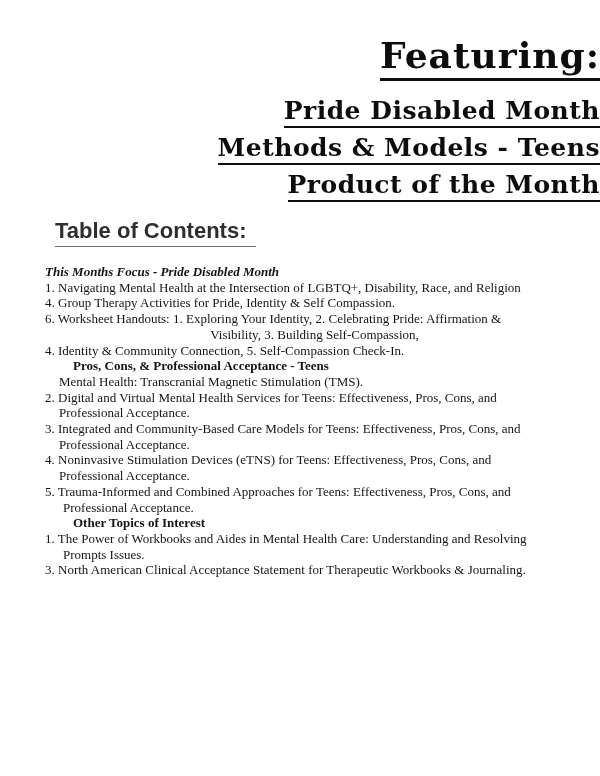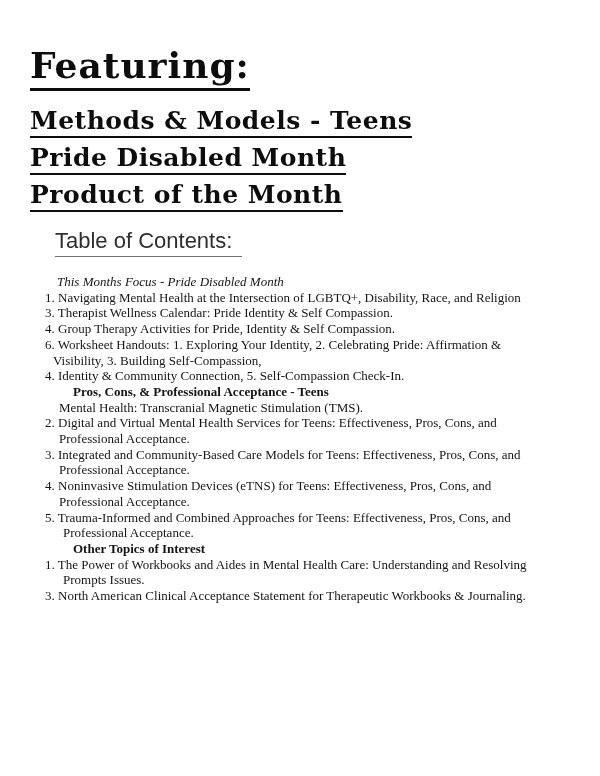--- a/index.html
+++ b/index.html
@@ -10,26 +10,25 @@
   .page {
     position: relative;
     width: 600px;
     height: 776px;
     margin: 0 auto;
     background: #ffffff;
     overflow: hidden;
   }
   
   .doc-header {
-    padding-top: 42px;
-    text-align: left;
+    padding-top: 32px;
+    text-align: right;
     font-family: "DejaVu Serif", serif;
     font-weight: bold;
     color: #0d0d0d;
-    margin-left: 30px;
   }
   .main-title {
     margin: 0;
     font-size: 36px;
     line-height: 46px;
     letter-spacing: 1px;
     font-weight: bold;
   }
   .main-title .u {
     border-bottom: 3px solid #0d0d0d;
@@ -48,21 +47,21 @@
     padding-bottom: 1px;
   }
   
   .toc {
     padding-left: 45px;
     padding-right: 24px;
   }
   .toc-heading {
     margin: 14px 0 4px 10px;
     font-family: "Liberation Sans", "DejaVu Sans", sans-serif;
-    font-weight: 400;
+    font-weight: 700;
     font-size: 22px;
     line-height: 28px;
     color: #2e2e2e;
   }
   .toc-heading .u2 {
     display: inline-block;
     border-bottom: 1.5px solid #707070;
     padding-right: 10px;
     padding-bottom: 1px;
   }
@@ -70,45 +69,44 @@
     margin-top: 17px;
     font-family: "Liberation Serif", "DejaVu Serif", serif;
     font-size: 13px;
     line-height: 15.7px;
     color: #141414;
   }
   .toc-line {
     white-space: nowrap;
   }
   .style-bold { font-weight: bold; margin-left: 28px; }
-  .style-bold-italic { font-weight: normal; font-style: italic; margin-left: 12px; }
-  .indent-1 { padding-left: 8px; }
+  .style-bold-italic { font-weight: bold; font-style: italic; }
+  .indent-1 { padding-left: 8px; text-align: center; }
   .indent-2 { padding-left: 14px; }
   .indent-3 { padding-left: 18px; }
 </style>
 </head>
 <body>
 
 <div class="page">
 
   <header class="doc-header">
     <h1 class="main-title"><span class="u">Featuring:</span></h1>
     <div class="subtitle-group">
+      <div class="subtitle"><span class="u">Pride Disabled Month</span></div>
       <div class="subtitle"><span class="u">Methods &amp; Models - Teens</span></div>
-      <div class="subtitle"><span class="u">Pride Disabled Month</span></div>
       <div class="subtitle"><span class="u">Product of the Month</span></div>
     </div>
   </header>
 
   <section class="toc">
     <h2 class="toc-heading"><span class="u2">Table of Contents:</span></h2>
     <div class="toc-lines">
         <div class="toc-line indent-0 style-bold-italic">This Months Focus - Pride Disabled Month</div>
         <div class="toc-line indent-0 style-normal">1. Navigating Mental Health at the Intersection of LGBTQ+, Disability, Race, and Religion</div>
-        <div class="toc-line indent-0 style-normal">3. Therapist Wellness Calendar: Pride Identity &amp; Self Compassion.</div>
         <div class="toc-line indent-0 style-normal">4. Group Therapy Activities for Pride, Identity &amp; Self Compassion.</div>
         <div class="toc-line indent-0 style-normal">6. Worksheet Handouts: 1. Exploring Your Identity, 2. Celebrating Pride: Affirmation &amp;</div>
         <div class="toc-line indent-1 style-normal">Visibility, 3. Building Self-Compassion,</div>
         <div class="toc-line indent-0 style-normal">4. Identity &amp; Community Connection, 5. Self-Compassion Check-In.</div>
         <div class="toc-line indent-0 style-bold">Pros, Cons, &amp; Professional Acceptance - Teens</div>
         <div class="toc-line indent-2 style-normal">Mental Health: Transcranial Magnetic Stimulation (TMS).</div>
         <div class="toc-line indent-0 style-normal">2. Digital and Virtual Mental Health Services for Teens: Effectiveness, Pros, Cons, and</div>
         <div class="toc-line indent-2 style-normal">Professional Acceptance.</div>
         <div class="toc-line indent-0 style-normal">3. Integrated and Community-Based Care Models for Teens: Effectiveness, Pros, Cons, and</div>
         <div class="toc-line indent-2 style-normal">Professional Acceptance.</div>

